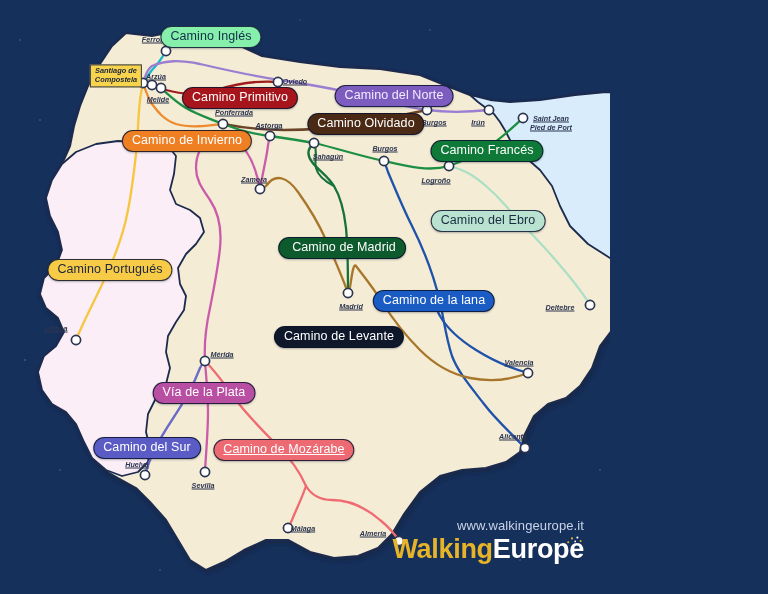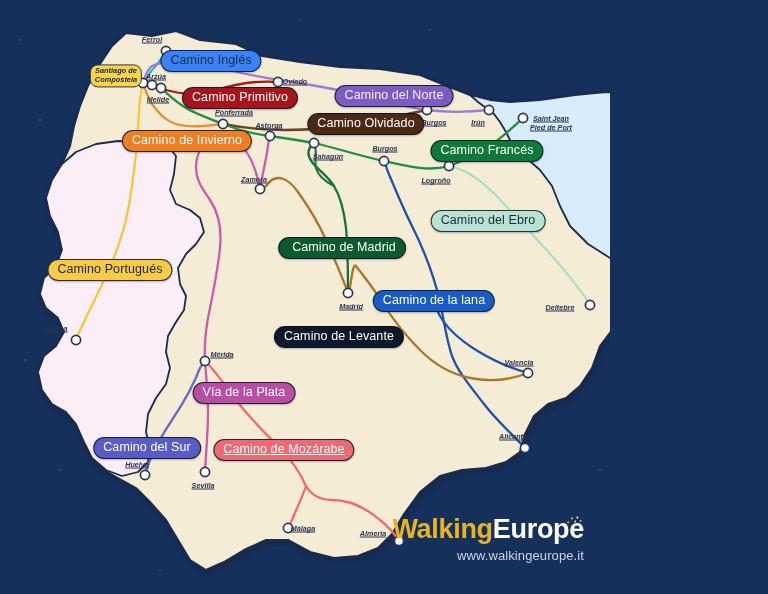--- a/index.html
+++ b/index.html
@@ -57,21 +57,21 @@
   .santiago-label {
     position: absolute;
     white-space: nowrap;
     font-size: 7.4px;
     line-height: 8.6px;
     font-style: italic;
     font-weight: bold;
     color: #1b2540;
     background: #f7d44c;
     border: 1.3px solid #2b3450;
-    border-radius: 8px;
+    border-radius: 0;
     padding: 2px 4px;
     text-align: center;
     transform: translate(-50%, -50%);
     z-index: 45;
   }
   
   #brand {
     position: absolute;
     right: 26px;
     bottom: 30px;
@@ -278,43 +278,43 @@
       <div class="city-node-label" style="left: 513px; top: 436px;">Alicante</div>
       <div class="city-node-label" style="left: 56px; top: 328px;">Lisboa</div>
       <div class="city-node-label" style="left: 222px; top: 354px;">Mérida</div>
       <div class="city-node-label" style="left: 137px; top: 464px;">Huelva</div>
       <div class="city-node-label" style="left: 203px; top: 485px;">Sevilla</div>
       <div class="city-node-label" style="left: 303px; top: 528px;">Málaga</div>
       <div class="city-node-label" style="left: 373px; top: 533px;">Almería</div>
     </div>
 
   <div id="route-labels">
-      <div class="route-label" style="left: 211px; top: 61px; background: #3b82f6; color: rgb(16, 48, 74);">Camino Inglés</div>
+      <div class="route-label" style="left: 211px; top: 37px; background: #86efac; color: rgb(16, 48, 74);">Camino Inglés</div>
       <div class="route-label" style="left: 394px; top: 96px; background: rgb(125, 92, 191); color: rgb(243, 236, 255);">Camino del Norte</div>
       <div class="route-label" style="left: 240px; top: 98px; background: rgb(167, 21, 28); color: rgb(255, 255, 255);">Camino Primitivo</div>
       <div class="route-label" style="left: 366px; top: 124px; background: rgb(74, 42, 20); color: rgb(255, 255, 255);">Camino Olvidado</div>
       <div class="route-label" style="left: 487px; top: 151px; background: rgb(15, 122, 56); color: rgb(255, 255, 255);">Camino Francés</div>
       <div class="route-label" style="left: 187px; top: 141px; background: rgb(239, 127, 35); color: rgb(255, 255, 255);">Camino de Invierno</div>
       <div class="route-label" style="left: 488px; top: 221px; background: rgb(185, 227, 208); color: rgb(27, 43, 63);">Camino del Ebro</div>
       <div class="route-label" style="left: 342px; top: 248px; background: rgb(13, 91, 44); color: rgb(255, 255, 255); padding-left: 13px;">Camino de Madrid</div>
       <div class="route-label" style="left: 110px; top: 270px; background: rgb(247, 203, 69); color: rgb(27, 37, 64);">Camino Portugués</div>
       <div class="route-label" style="left: 434px; top: 301px; background: rgb(27, 92, 196); color: rgb(255, 255, 255);">Camino de la lana</div>
       <div class="route-label" style="left: 339px; top: 337px; background: #0f172a; color: rgb(255, 255, 255);">Camino de Levante</div>
-      <div class="route-label" style="left: 204px; top: 393px; background: rgb(184, 79, 163); color: rgb(255, 255, 255); margin-left: 40px;">Vía de la Plata</div>
+      <div class="route-label" style="left: 204px; top: 393px; background: rgb(184, 79, 163); color: rgb(255, 255, 255);">Vía de la Plata</div>
       <div class="route-label" style="left: 147px; top: 448px; background: rgb(90, 91, 196); color: rgb(255, 255, 255);">Camino del Sur</div>
       <div class="route-label" style="left: 284px; top: 450px; background: rgb(238, 106, 115); color: rgb(255, 255, 255); text-decoration: underline;">Camino de Mozárabe</div>
     </div>
 
   <div id="brand">
+    <div id="brand-url">www.walkingeurope.it</div>
     <div id="brand-title">
       <span id="brand-walking">Walking</span><span id="brand-europe">Europe</span>
       <svg id="brand-stars" viewBox="0 0 18 12">
         <circle cx="3.2" cy="7.2" r="1.05" fill="#e8b427"></circle>
         <circle cx="7.0" cy="3.4" r="1.05" fill="#e8b427"></circle>
         <circle cx="12.4" cy="2.6" r="1.05" fill="#ffffff"></circle>
         <circle cx="15.6" cy="6.0" r="1.05" fill="#e8b427"></circle>
         <circle cx="10.2" cy="6.4" r="0.9" fill="#ffffff"></circle>
       </svg>
     </div>
-    <div id="brand-url">www.walkingeurope.it</div>
   </div>
 
 </div>
 
 </body></html>

